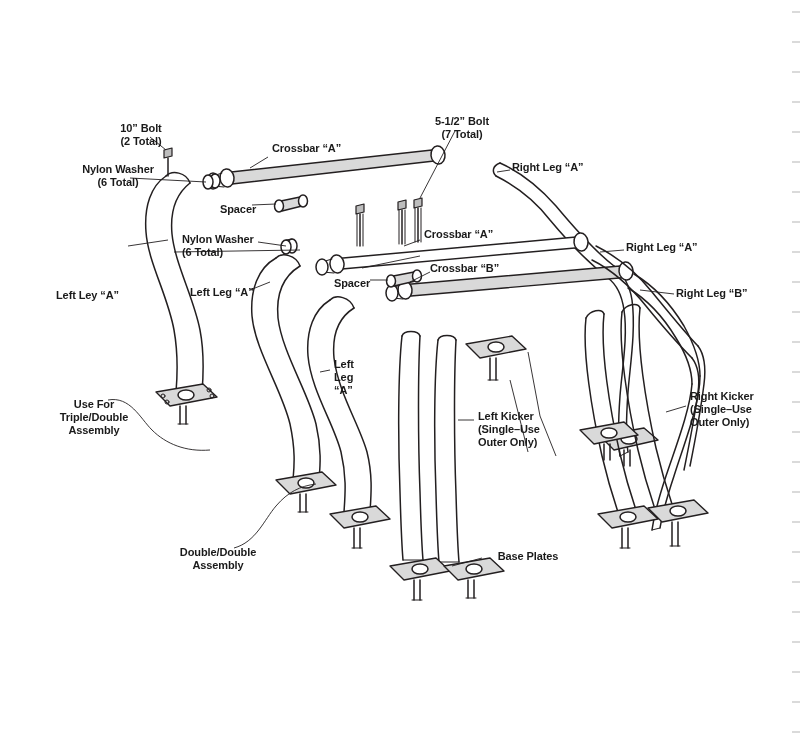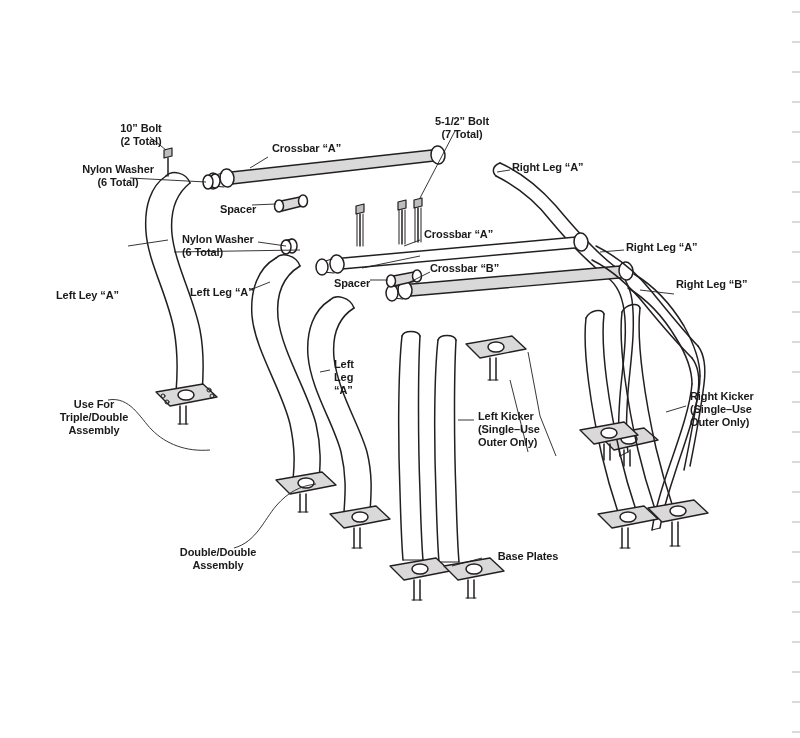--- a/index.html
+++ b/index.html
@@ -344,21 +344,21 @@
   <div class="lbl left" style="left:512px; top:161px; width:100px;">Right Leg “A”</div>
   <div class="lbl left" style="left:220px; top:203px; width:60px;">Spacer</div>
   <div class="lbl left" style="left:56px;  top:243px; width:88px;margin-top:46px;">Left Ley “A”</div>
   <div class="lbl left" style="left:182px; top:233px; width:104px;">Nylon Washer
 (6 Total)</div>
   <div class="lbl left" style="left:424px; top:228px; width:96px;">Crossbar “A”</div>
   <div class="lbl left" style="left:626px; top:241px; width:100px;">Right Leg “A”</div>
   <div class="lbl left" style="left:334px; top:277px; width:60px;">Spacer</div>
   <div class="lbl left" style="left:430px; top:262px; width:96px;">Crossbar “B”</div>
   <div class="lbl left" style="left:190px; top:286px; width:96px;">Left Leg “A”</div>
-  <div class="lbl left" style="left:676px; top:278px; width:98px;">Right Leg “B”</div>
+  <div class="lbl left" style="left:676px; top:287px; width:98px;">Right Leg “B”</div>
   <div class="lbl left" style="left:334px; top:358px; width:42px;">Left
 Leg
 “A”</div>
   <div class="lbl center" style="left:44px;  top:398px; width:100px;">Use For
 Triple/Double
 Assembly</div>
   <div class="lbl left" style="left:478px; top:410px; width:96px;">Left Kicker
 (Single–Use
 Outer Only)</div>
   <div class="lbl left" style="left:690px; top:390px; width:102px;">Right Kicker

